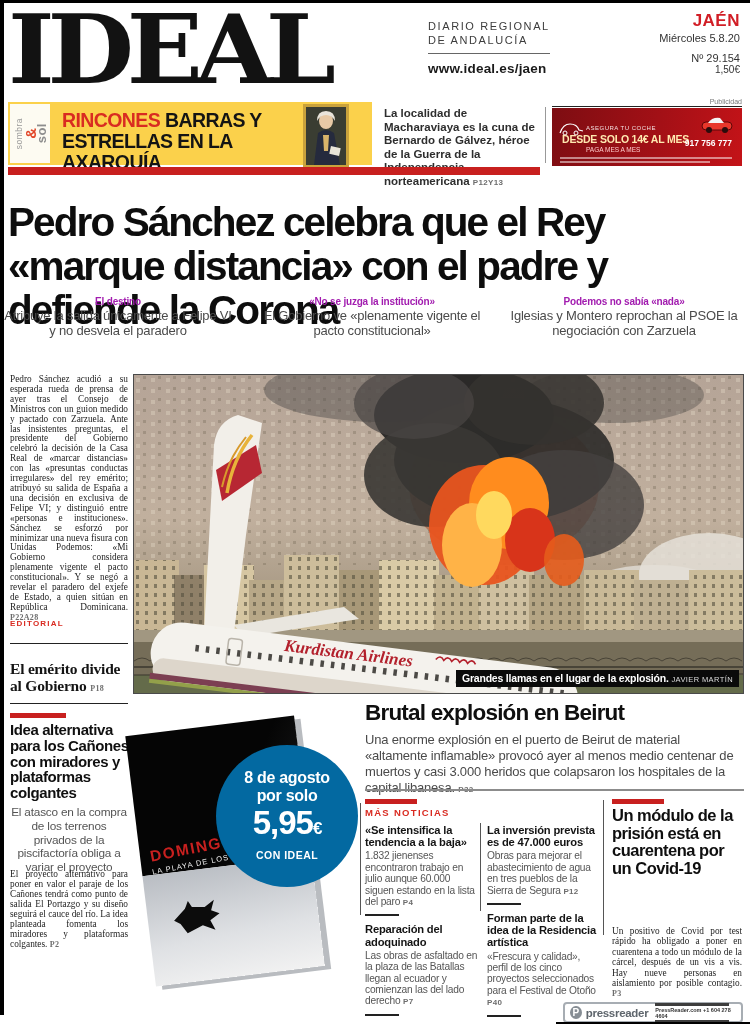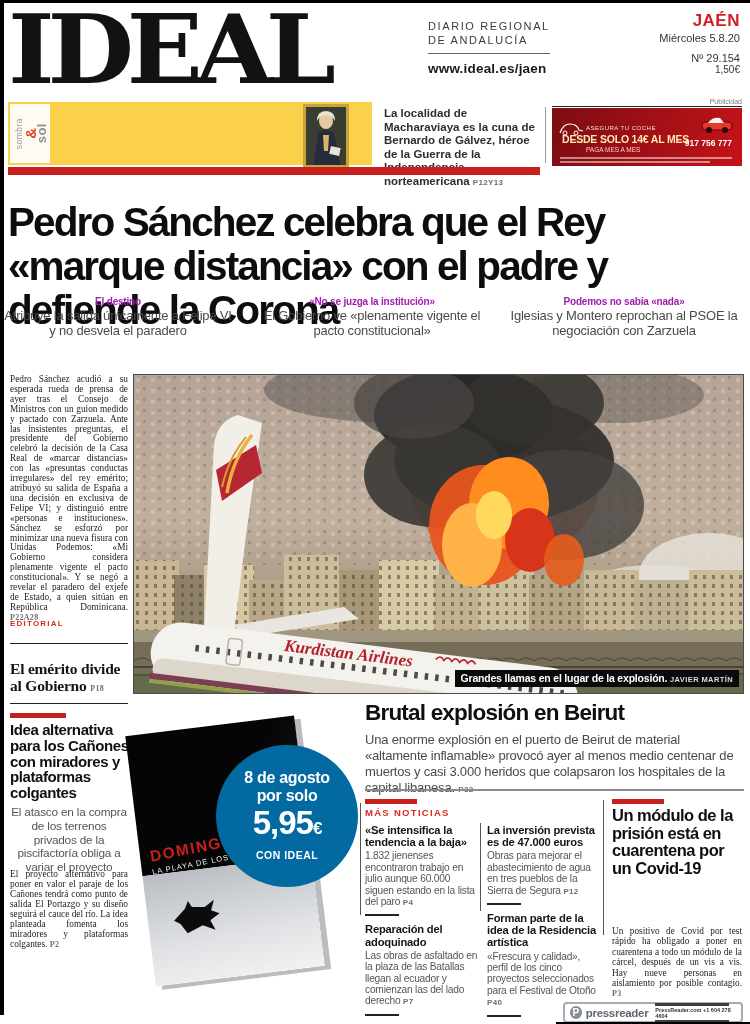--- a/index.html
+++ b/index.html
@@ -70,21 +70,21 @@
   
   #feat-bar { left:10px; top:710px; width:56px; height:5px; background:#c8201f; }
   #feat-title { left:10px; top:719px; width:122px; font-weight:800; font-size:15px; line-height:15.8px; letter-spacing:-.4px; color:#101010; }
   #feat-intro { left:10px; top:803px; width:118px; font-size:11.8px; line-height:13.8px; color:#555; letter-spacing:-.2px;text-align:center;}
   #feat-body { left:10px; top:866px; width:118px; font-family:"Liberation Serif", serif; font-size:9.3px; line-height:10px; text-align:justify; color:#1d1d1d; }
 
   
   #photo { left:133px; top:371px; width:611px; height:320px; border:1px solid #4a4a4a; background:#b5a596; }
   #photo svg { display:block; }
   #photo-caption { position:absolute; right:4px; bottom:6px; background:#0a0a0a; color:#fff; font-size:10.5px; font-weight:bold; padding:2px 6px 3px; letter-spacing:-.2px;}
-  #photo-caption .credit { font-size:7.5px; font-weight:bold; color:#ddd; letter-spacing:.4px;text-align:right; }
+  #photo-caption .credit { font-size:7.5px; font-weight:normal; color:#ddd; letter-spacing:.4px;text-align:right; }
 
   
   #beirut-title { left:365px; top:697px; font-weight:800; font-size:22.5px; letter-spacing:-.8px; color:#0f0f0f; }
   #beirut-text { left:365px; top:729px; width:378px; font-size:13px; line-height:16px; color:#4a4a4a; letter-spacing:-.2px;}
   #beirut-rule { left:365px; top:786px; width:379px; height:2px; background:#8c8c8c; }
 
   
   #book-wrap { left:136px; top:706px; width:222px; height:290px; }
   #book { position:absolute; left:4px; top:16px; width:170px; height:252px; transform:rotate(-7deg); transform-origin:center; box-shadow:6px 4px 0 #b9bcc0; }
   #book-top { position:absolute; left:0; top:0; width:100%; height:56%; background:linear-gradient(120deg,#050505 60%,#1d1d1f 100%); }
@@ -141,20 +141,24 @@
     <div id="edition-date">Miércoles 5.8.20</div>
     <div id="edition-issue">Nº 29.154</div>
     <div id="edition-price">1,50€</div>
   </div>
 
   <div id="strip-yellow" class="abs"></div>
   <div id="strip-badge" class="abs">
     <span class="vtext" id="badge-sombra">sombra</span>
     <span class="vtext" id="badge-amp">&amp;</span>
     <span class="vtext" id="badge-sol">sol</span>
+  </div>
+  <div id="strip-title" class="abs">
+    <span class="kicker">RINCONES</span>
+    <span>BARRAS Y ESTRELLAS EN LA AXARQUÍA</span>
   </div>
   <div id="strip-portrait" class="abs">
     <svg width="40" height="58" viewBox="0 0 40 58">
       <rect width="40" height="58" fill="#3a3d32"></rect>
       <ellipse cx="20" cy="14" rx="7" ry="8" fill="#e7c9a5"></ellipse>
       <path d="M11,14 Q11,4 20,4 Q29,4 29,14 Q26,8 20,8 Q14,8 11,14Z" fill="#e9e4da"></path>
       <path d="M8,58 L12,26 Q20,20 28,26 L34,58 Z" fill="#252a3d"></path>
       <path d="M17,28 L23,28 L22,44 L18,44 Z" fill="#d8b36a"></path>
       <rect x="24" y="40" width="10" height="8" fill="#e8e4d8" transform="rotate(12 29 44)"></rect>
     </svg>

